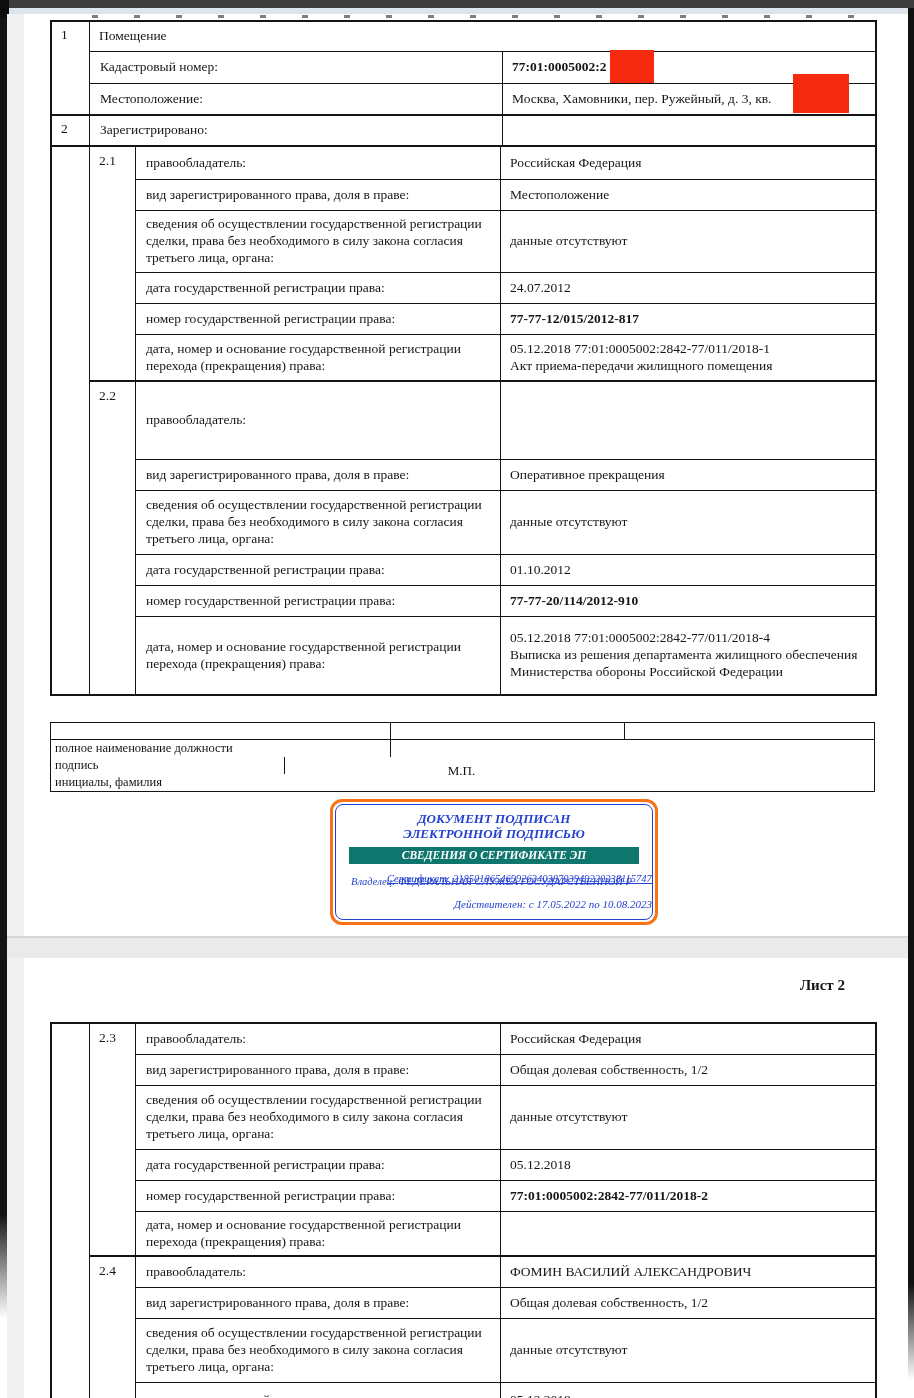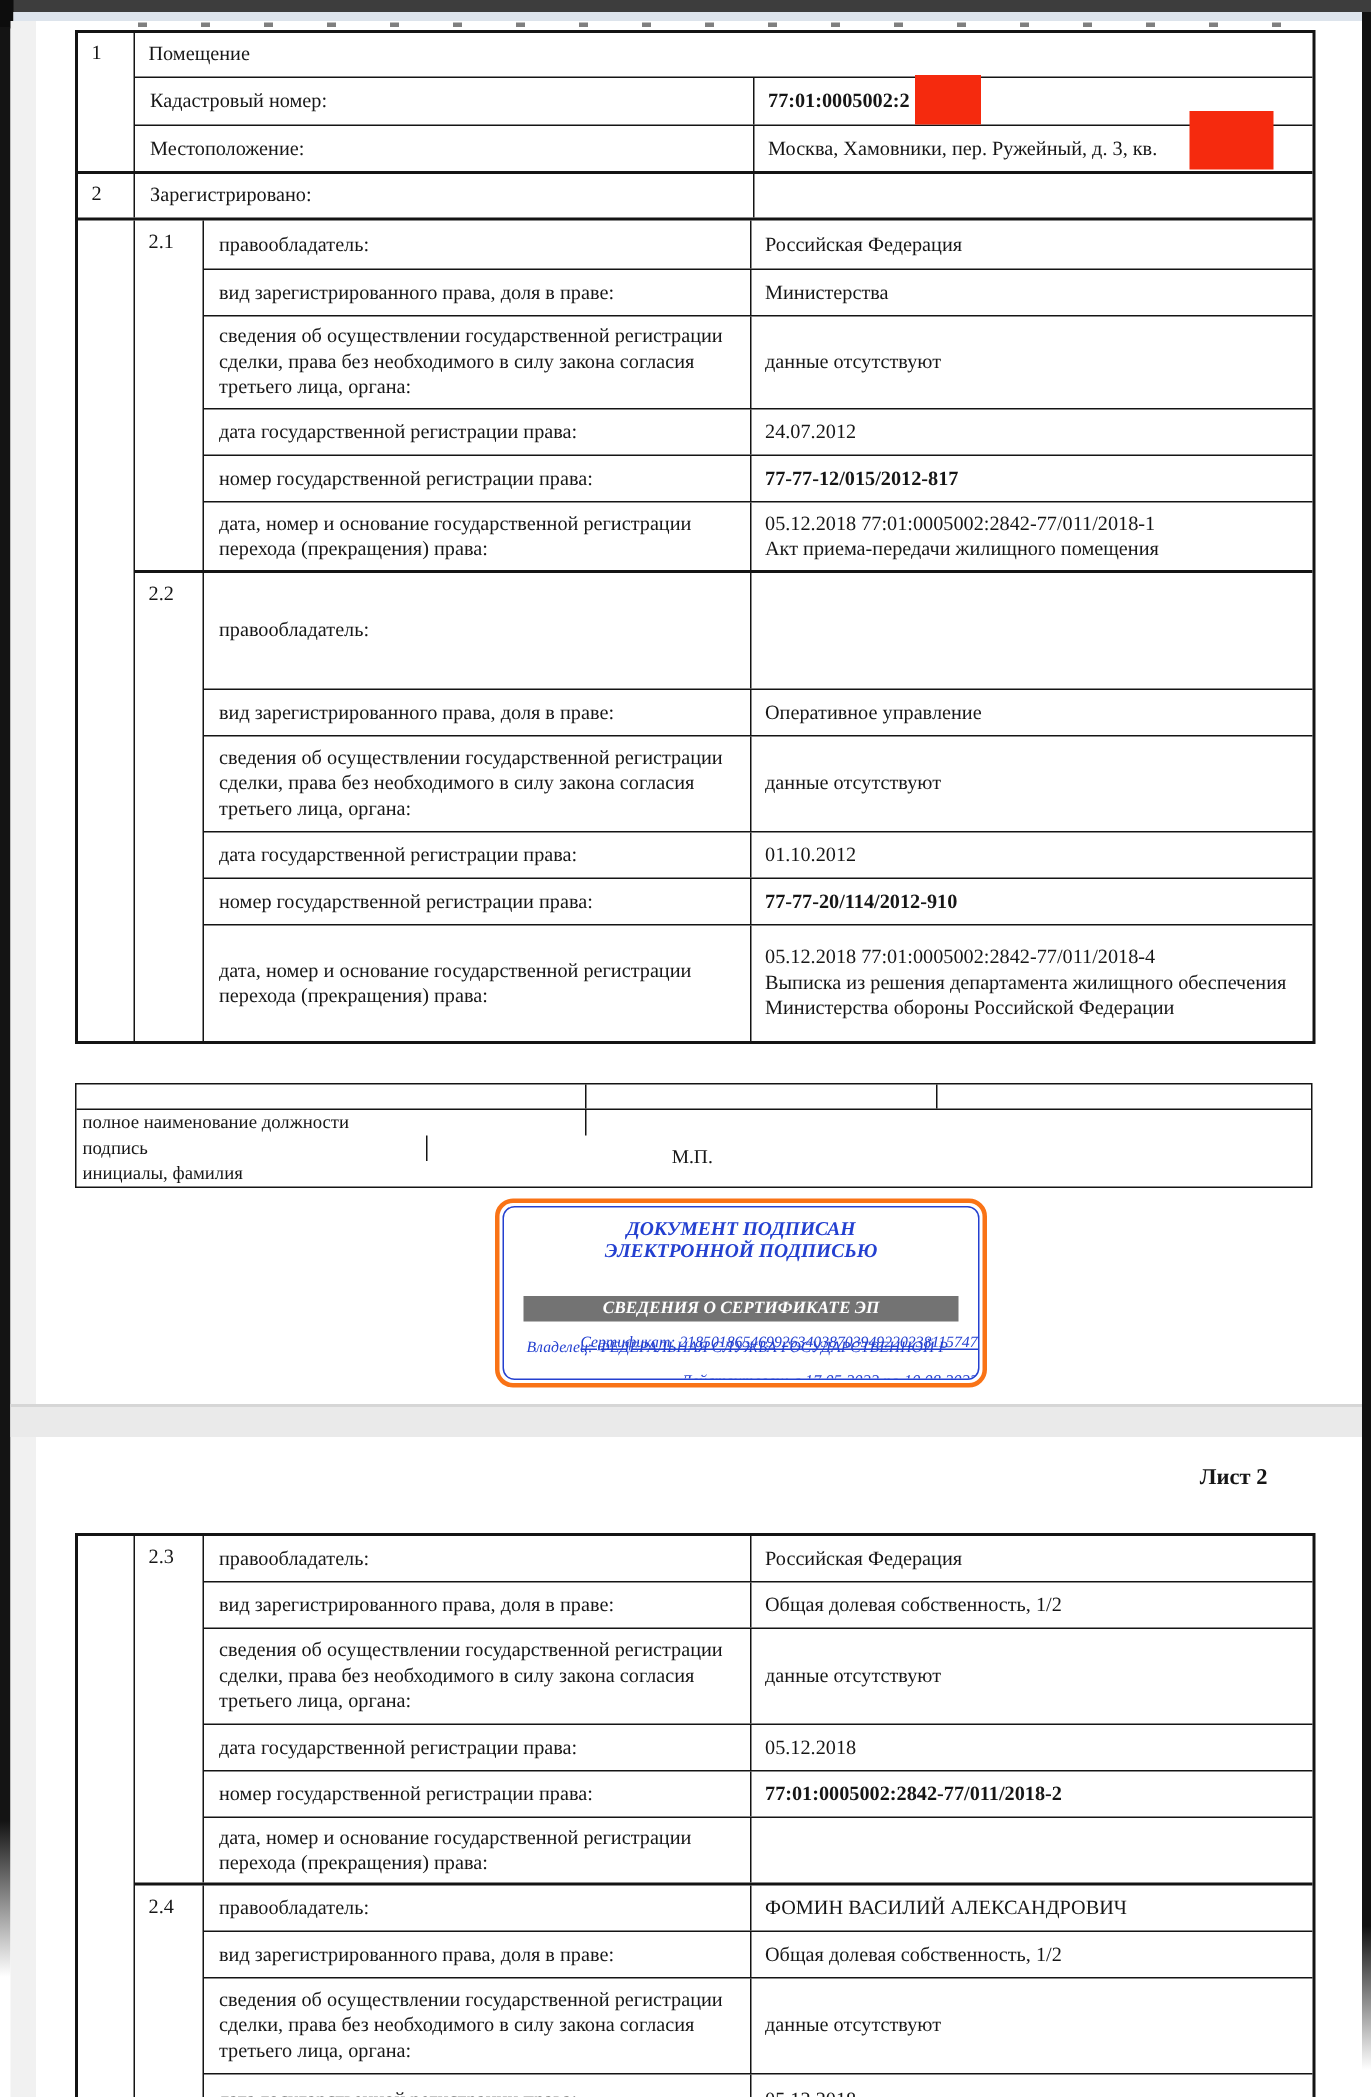--- a/index.html
+++ b/index.html
@@ -55,21 +55,21 @@
   .sc2{width:234px;flex-shrink:0;border-right:1.5px solid #141414;}
   .sc3{flex:1;}
   .sigrow.empty .sc{height:16px;}
   .seal{position:absolute;left:50px;top:763px;width:823px;text-align:center;font-size:13px;}
   
   .stamp{position:absolute;left:330px;top:799px;width:328px;height:126px;box-sizing:border-box;
     border:3px solid #f97316;border-radius:12px;padding:2px;background:#fff;font-style:italic;}
   .stamp-inner{width:100%;height:100%;box-sizing:border-box;border:1px solid #2440d0;border-radius:8px;
     color:#2440d0;text-align:center;overflow:hidden;}
   .stamp-title{font-weight:bold;font-size:13px;line-height:1.15;margin-top:7px;}
-  .stamp-banner{margin:22px 13px 0 13px;background:#737373;color:#fff;font-weight:bold;
+  .stamp-banner{margin:5px 13px 0 13px;background:#0f766e;color:#fff;font-weight:bold;
     font-size:11.5px;height:17px;line-height:17px;}
   .stamp-cert{margin:9px 0 0 15px;text-align:left;font-size:10.5px;line-height:1.1;}
   .stamp-cert .certline{text-decoration:underline;white-space:nowrap;margin-left:36px;}
   .stamp-cert .ownerline{margin-top:-8px;white-space:nowrap;}
   .stamp-valid{margin:10px 0 0 15px;text-align:right;font-size:11px;}
   .sheet-label{position:absolute;left:50px;top:977px;width:795px;text-align:right;
     font-size:15px;font-weight:bold;}
 </style>
 </head>
 <body>
@@ -118,21 +118,21 @@
 
       <div class="block">
         <div class="subnum">2.1</div>
         <div class="stack">
           <div class="row first mh32">
             <div class="lbl w365">правообладатель:</div>
             <div class="val">Российская Федерация</div>
           </div>
           <div class="row mh30">
             <div class="lbl w365">вид зарегистрированного права, доля в праве:</div>
-            <div class="val">Министерства</div>
+            <div class="val">Местоположение</div>
           </div>
           <div class="row mh61">
             <div class="lbl w365">сведения об осуществлении государственной регистрации сделки, права без необходимого в силу закона согласия третьего лица, органа:</div>
             <div class="val">данные отсутствуют</div>
           </div>
           <div class="row mh30">
             <div class="lbl w365">дата государственной регистрации права:</div>
             <div class="val">24.07.2012</div>
           </div>
           <div class="row mh30">
@@ -148,21 +148,21 @@
       </div>
 
       <div class="block divider">
         <div class="subnum">2.2</div>
         <div class="stack">
           <div class="row first mh77">
             <div class="lbl w365">правообладатель:</div>
           </div>
           <div class="row mh30">
             <div class="lbl w365">вид зарегистрированного права, доля в праве:</div>
-            <div class="val">Оперативное управление</div>
+            <div class="val">Оперативное прекращения</div>
           </div>
           <div class="row mh63">
             <div class="lbl w365">сведения об осуществлении государственной регистрации сделки, права без необходимого в силу закона согласия третьего лица, органа:</div>
             <div class="val">данные отсутствуют</div>
           </div>
           <div class="row mh30">
             <div class="lbl w365">дата государственной регистрации права:</div>
             <div class="val">01.10.2012</div>
           </div>
           <div class="row mh30">

